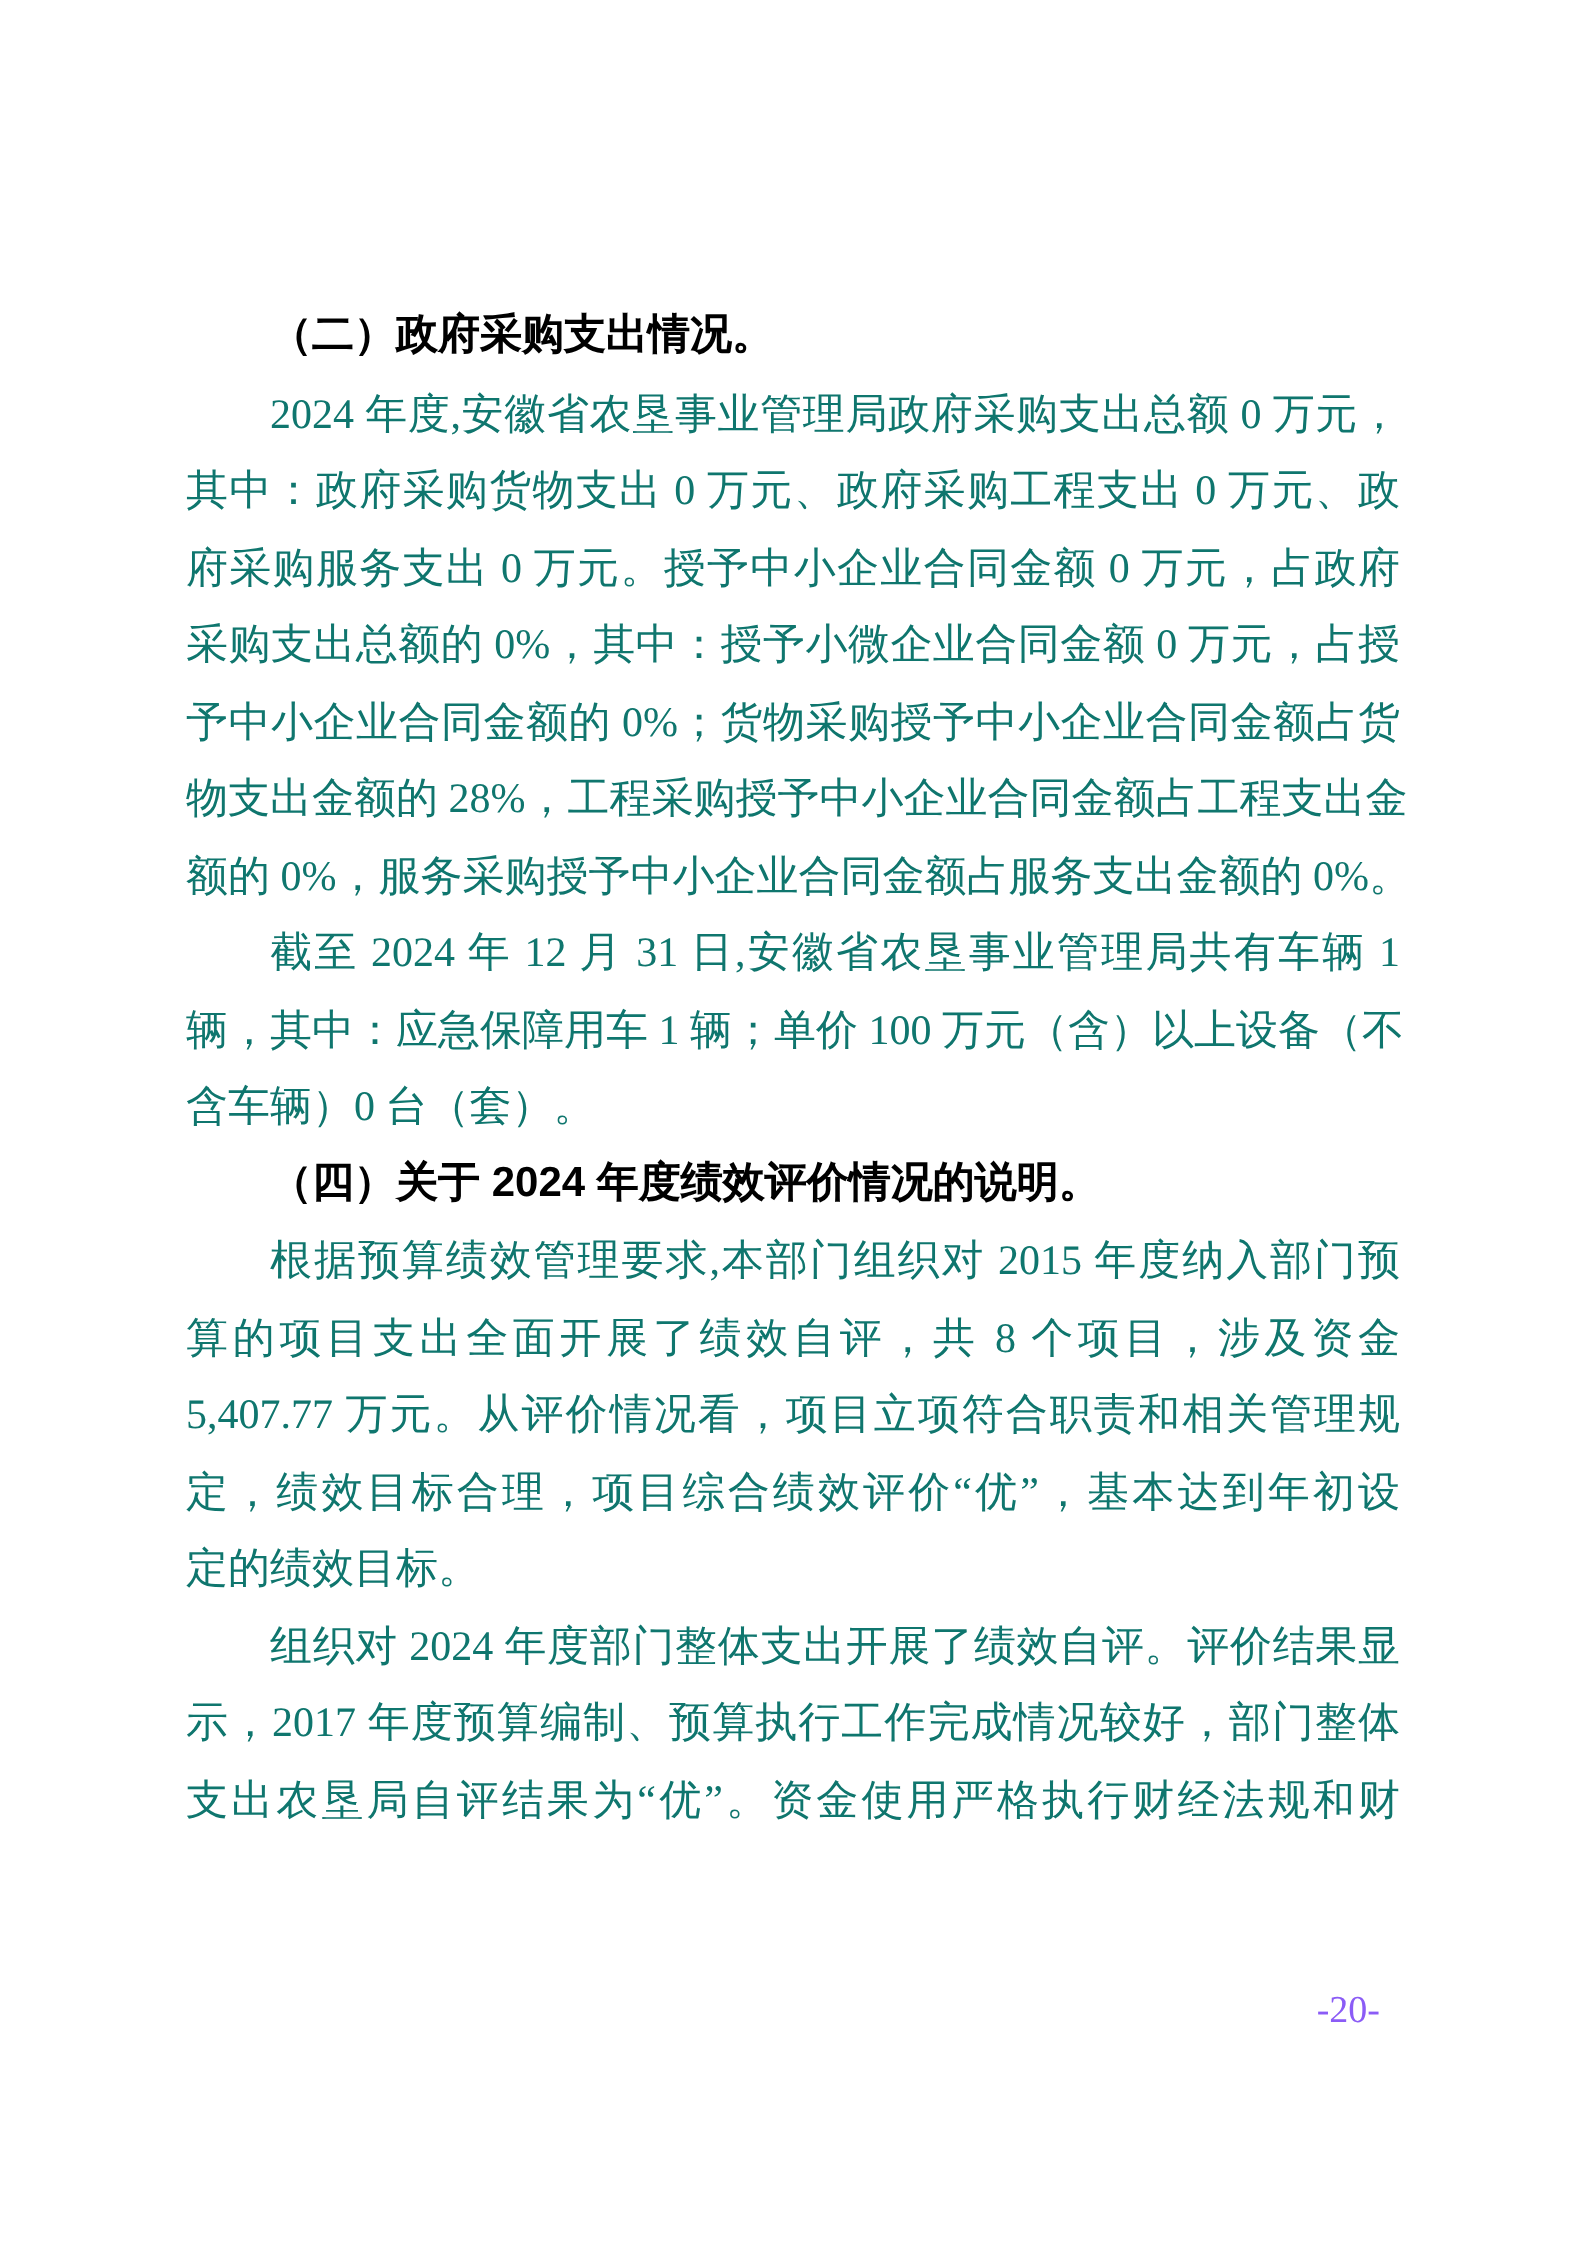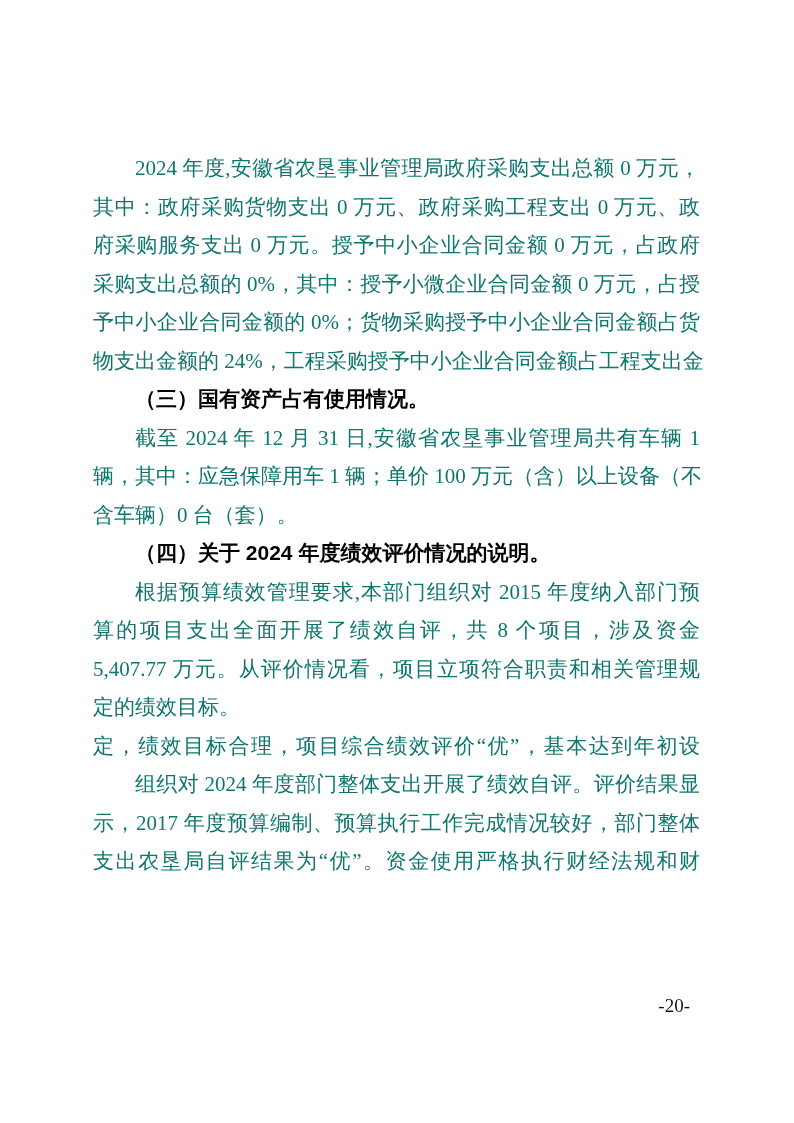--- a/index.html
+++ b/index.html
@@ -43,42 +43,43 @@
     font-weight: bold;
     color: #000000;
   }
   .page-number {
     position: absolute;
     top: 994px;
     right: 104px;
     font-size: 19px;
     line-height: 24px;
     font-family: "Liberation Serif", "DejaVu Serif", serif;
-    color: #0f172a;
+    color: #8b5cf6;
   }
 </style>
 </head>
 <body>
 
 <div class="page">
   <div class="content">
+    <div class="line heading indent">（二）政府采购支出情况。</div>
     <div class="line indent fill">2024 年度,安徽省农垦事业管理局政府采购支出总额 0 万元，</div>
     <div class="line fill">其中：政府采购货物支出 0 万元、政府采购工程支出 0 万元、政</div>
     <div class="line fill">府采购服务支出 0 万元。授予中小企业合同金额 0 万元，占政府</div>
     <div class="line fill">采购支出总额的 0%，其中：授予小微企业合同金额 0 万元，占授</div>
     <div class="line fill">予中小企业合同金额的 0%；货物采购授予中小企业合同金额占货</div>
-    <div class="line fill">物支出金额的 24%，工程采购授予中小企业合同金额占工程支出金</div>
-    <div class="line heading indent">（三）国有资产占有使用情况。</div>
+    <div class="line fill">物支出金额的 28%，工程采购授予中小企业合同金额占工程支出金</div>
+    <div class="line fill">额的 0%，服务采购授予中小企业合同金额占服务支出金额的 0%。</div>
     <div class="line indent fill">截至 2024 年 12 月 31 日,安徽省农垦事业管理局共有车辆 1</div>
     <div class="line fill">辆，其中：应急保障用车 1 辆；单价 100 万元（含）以上设备（不</div>
     <div class="line">含车辆）0 台（套）。</div>
     <div class="line heading indent">（四）关于 2024 年度绩效评价情况的说明。</div>
     <div class="line indent fill">根据预算绩效管理要求,本部门组织对 2015 年度纳入部门预</div>
     <div class="line fill">算的项目支出全面开展了绩效自评，共 8 个项目，涉及资金</div>
     <div class="line fill">5,407.77 万元。从评价情况看，项目立项符合职责和相关管理规</div>
+    <div class="line fill">定，绩效目标合理，项目综合绩效评价“优”，基本达到年初设</div>
     <div class="line">定的绩效目标。</div>
-    <div class="line fill">定，绩效目标合理，项目综合绩效评价“优”，基本达到年初设</div>
     <div class="line indent fill">组织对 2024 年度部门整体支出开展了绩效自评。评价结果显</div>
     <div class="line fill">示，2017 年度预算编制、预算执行工作完成情况较好，部门整体</div>
     <div class="line fill">支出农垦局自评结果为“优”。资金使用严格执行财经法规和财</div>
   </div>
   <div class="page-number">-20-</div>
 </div>
 
 </body></html>

